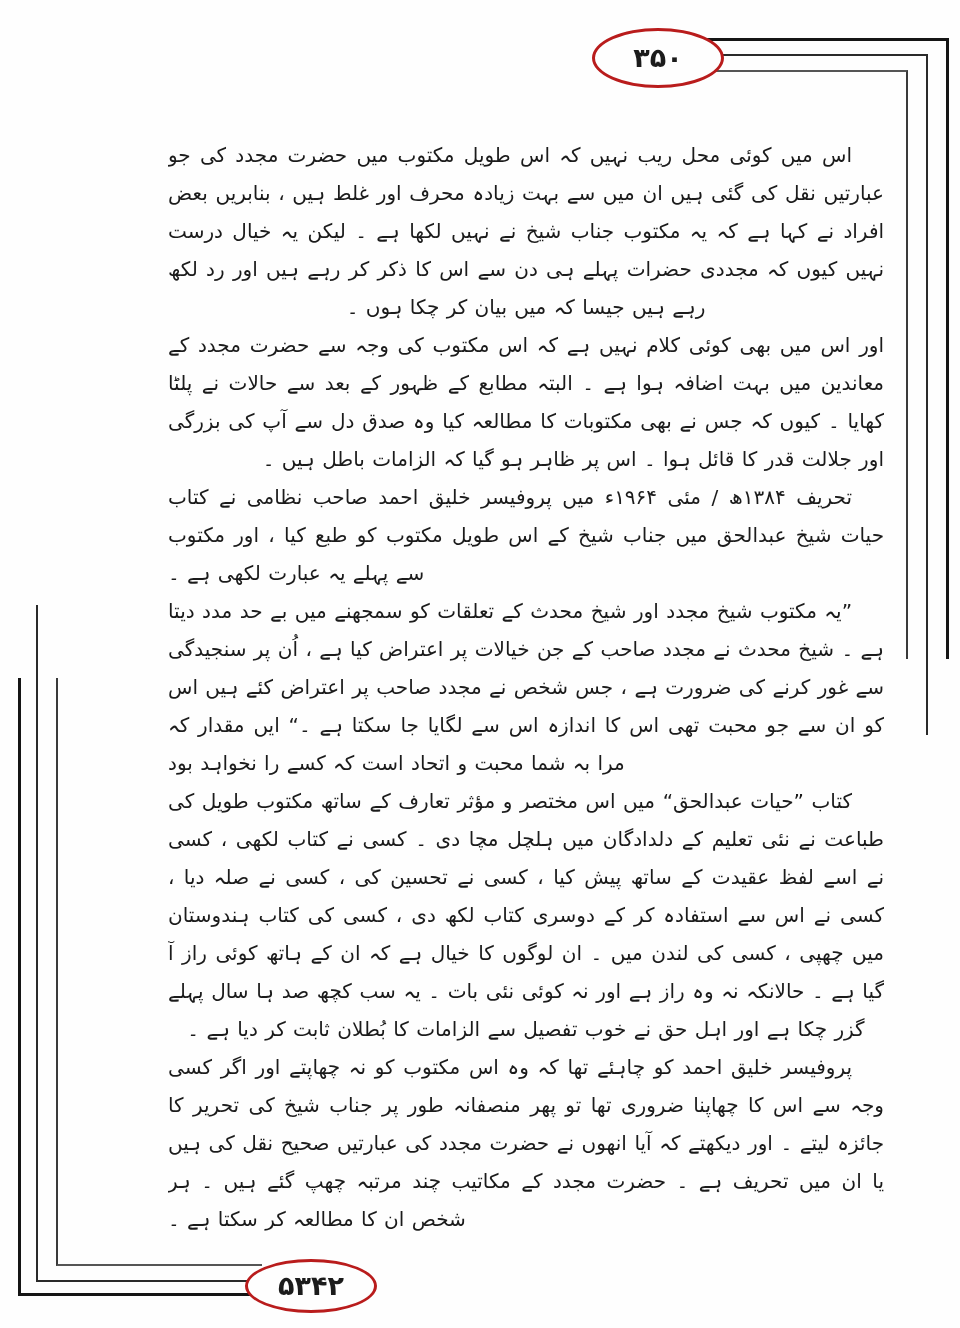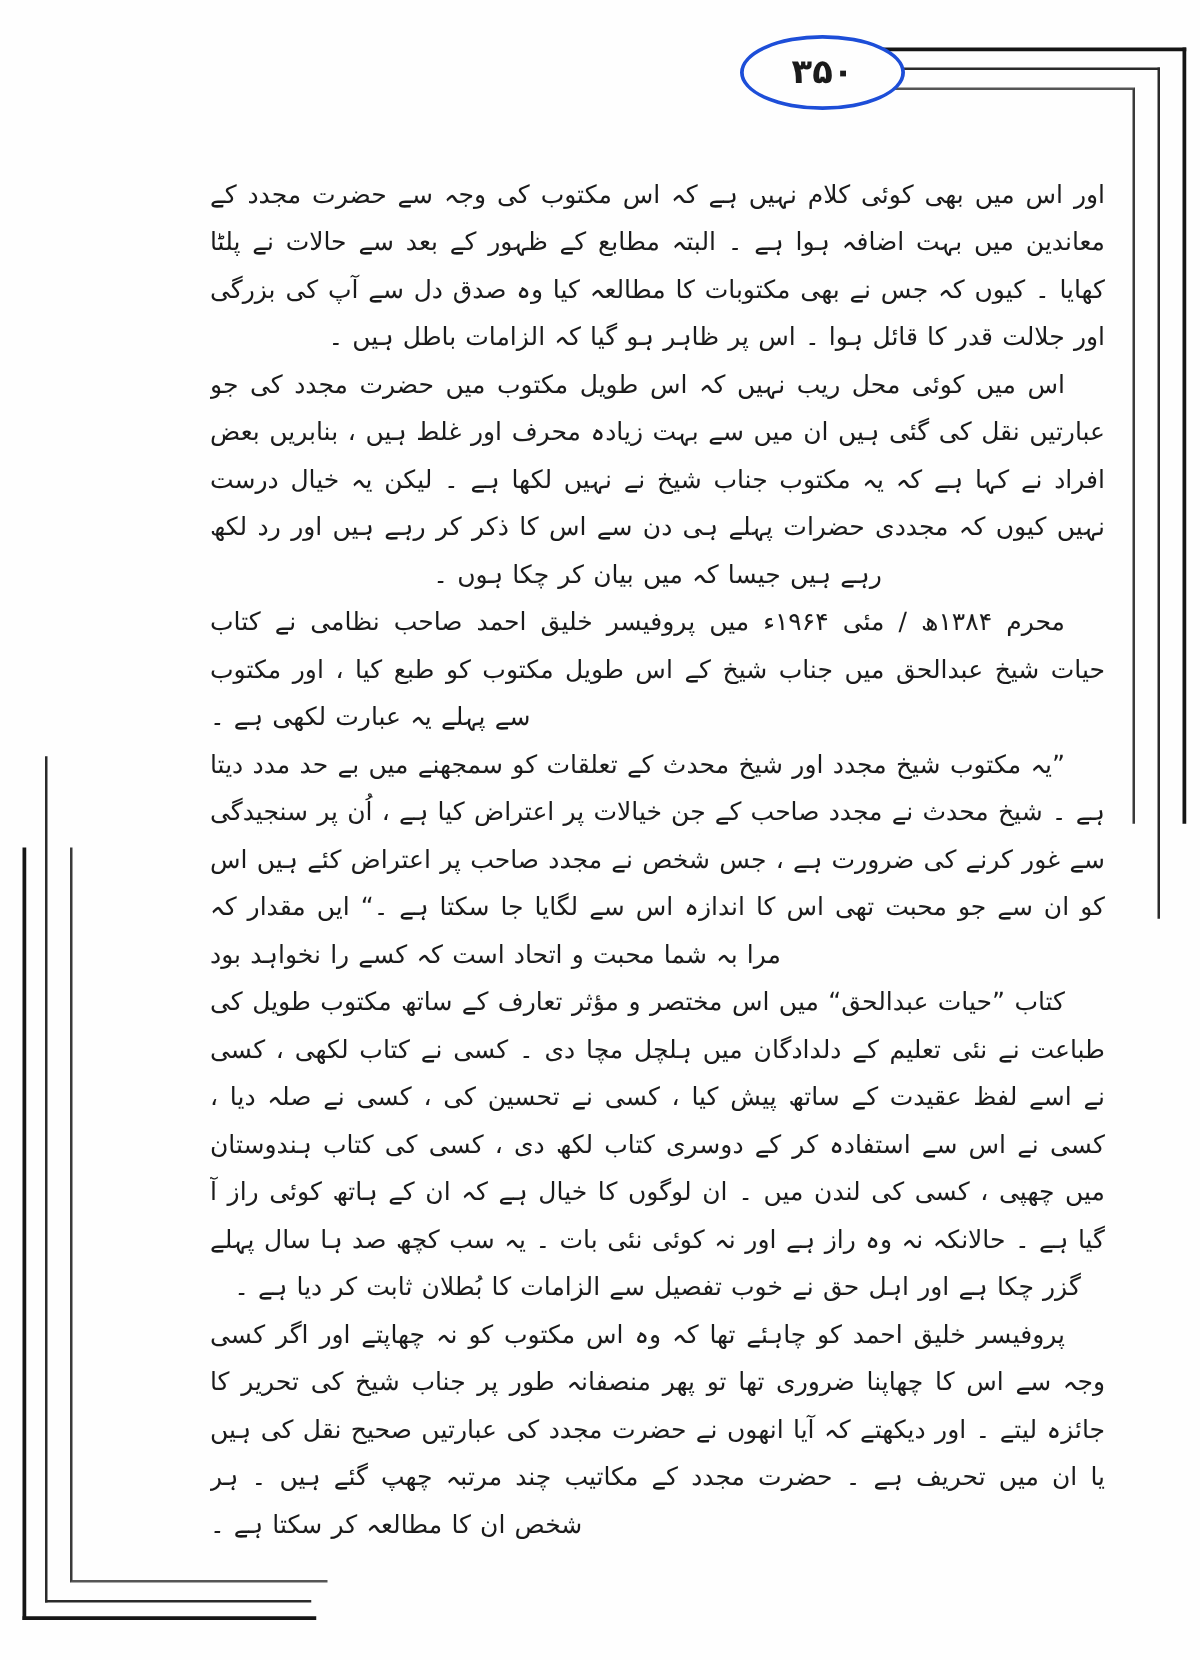--- a/index.html
+++ b/index.html
@@ -46,21 +46,21 @@
     border-bottom: 2px solid #2a2a2a;
   }
   .frame.bl-inner {
     left: 56px; top: 678px; width: 204px; height: 586px;
     border-left: 2px solid #3a3a3a;
     border-bottom: 2px solid #555;
   }
   
   .cartouche {
     position: absolute;
-    border: 3px solid #1d4ed8;
+    border: 3px solid #b91c1c;
     border-radius: 50%;
     background: #fefefe;
     display: flex;
     align-items: center;
     justify-content: center;
     z-index: 5;
   }
   .cartouche.top {
     left: 592px; top: 28px; width: 126px; height: 54px;
   }
@@ -104,24 +104,27 @@
   <div class="frame tr-middle"></div>
   <div class="frame tr-inner"></div>
 
   <div class="frame bl-outer"></div>
   <div class="frame bl-middle"></div>
   <div class="frame bl-inner"></div>
 
   <div class="cartouche top">
     <span class="num">۳۵۰</span>
   </div>
+  <div class="cartouche bottom">
+    <span class="num">۵۳۴۲</span>
+  </div>
 
   <div class="text-block">
+    <p class="para indent last-center">اس میں کوئی محل ریب نہیں کہ اس طویل مکتوب میں حضرت مجدد کی جو عبارتیں نقل کی گئی ہیں ان میں سے بہت زیادہ محرف اور غلط ہیں ، بنابریں بعض افراد نے کہا ہے کہ یہ مکتوب جناب شیخ نے نہیں لکھا ہے ۔ لیکن یہ خیال درست نہیں کیوں کہ مجددی حضرات پہلے ہی دن سے اس کا ذکر کر رہے ہیں اور رد لکھ رہے ہیں جیسا کہ میں بیان کر چکا ہوں ۔</p>
     <p class="para">اور اس میں بھی کوئی کلام نہیں ہے کہ اس مکتوب کی وجہ سے حضرت مجدد کے معاندین میں بہت اضافہ ہوا ہے ۔ البتہ مطابع کے ظہور کے بعد سے حالات نے پلٹا کھایا ۔ کیوں کہ جس نے بھی مکتوبات کا مطالعہ کیا وہ صدق دل سے آپ کی بزرگی اور جلالت قدر کا قائل ہوا ۔ اس پر ظاہر ہو گیا کہ الزامات باطل ہیں ۔</p>
-    <p class="para indent last-center">اس میں کوئی محل ریب نہیں کہ اس طویل مکتوب میں حضرت مجدد کی جو عبارتیں نقل کی گئی ہیں ان میں سے بہت زیادہ محرف اور غلط ہیں ، بنابریں بعض افراد نے کہا ہے کہ یہ مکتوب جناب شیخ نے نہیں لکھا ہے ۔ لیکن یہ خیال درست نہیں کیوں کہ مجددی حضرات پہلے ہی دن سے اس کا ذکر کر رہے ہیں اور رد لکھ رہے ہیں جیسا کہ میں بیان کر چکا ہوں ۔</p>
-    <p class="para indent last-left">محرم ۱۳۸۴ھ / مئی ۱۹۶۴ء میں پروفیسر خلیق احمد صاحب نظامی نے کتاب حیات شیخ عبدالحق میں جناب شیخ کے اس طویل مکتوب کو طبع کیا ، اور مکتوب سے پہلے یہ عبارت لکھی ہے ۔</p>
+    <p class="para indent last-left">تحریف ۱۳۸۴ھ / مئی ۱۹۶۴ء میں پروفیسر خلیق احمد صاحب نظامی نے کتاب حیات شیخ عبدالحق میں جناب شیخ کے اس طویل مکتوب کو طبع کیا ، اور مکتوب سے پہلے یہ عبارت لکھی ہے ۔</p>
     <p class="para indent last-left">”یہ مکتوب شیخ مجدد اور شیخ محدث کے تعلقات کو سمجھنے میں بے حد مدد دیتا ہے ۔ شیخ محدث نے مجدد صاحب کے جن خیالات پر اعتراض کیا ہے ، اُن پر سنجیدگی سے غور کرنے کی ضرورت ہے ، جس شخص نے مجدد صاحب پر اعتراض کئے ہیں اس کو ان سے جو محبت تھی اس کا اندازہ اس سے لگایا جا سکتا ہے ۔“ ایں مقدار کہ مرا بہ شما محبت و اتحاد است کہ کسے را نخواہد بود</p>
     <p class="para indent last-center">کتاب ”حیات عبدالحق“ میں اس مختصر و مؤثر تعارف کے ساتھ مکتوب طویل کی طباعت نے نئی تعلیم کے دلدادگان میں ہلچل مچا دی ۔ کسی نے کتاب لکھی ، کسی نے اسے لفظ عقیدت کے ساتھ پیش کیا ، کسی نے تحسین کی ، کسی نے صلہ دیا ، کسی نے اس سے استفادہ کر کے دوسری کتاب لکھ دی ، کسی کی کتاب ہندوستان میں چھپی ، کسی کی لندن میں ۔ ان لوگوں کا خیال ہے کہ ان کے ہاتھ کوئی راز آ گیا ہے ۔ حالانکہ نہ وہ راز ہے اور نہ کوئی نئی بات ۔ یہ سب کچھ صد ہا سال پہلے گزر چکا ہے اور اہل حق نے خوب تفصیل سے الزامات کا بُطلان ثابت کر دیا ہے ۔</p>
     <p class="para indent last-left">پروفیسر خلیق احمد کو چاہئے تھا کہ وہ اس مکتوب کو نہ چھاپتے اور اگر کسی وجہ سے اس کا چھاپنا ضروری تھا تو پھر منصفانہ طور پر جناب شیخ کی تحریر کا جائزہ لیتے ۔ اور دیکھتے کہ آیا انھوں نے حضرت مجدد کی عبارتیں صحیح نقل کی ہیں یا ان میں تحریف ہے ۔ حضرت مجدد کے مکاتیب چند مرتبہ چھپ گئے ہیں ۔ ہر شخص ان کا مطالعہ کر سکتا ہے ۔</p>
 
   </div>
 
 </div>
 
 </body></html>

